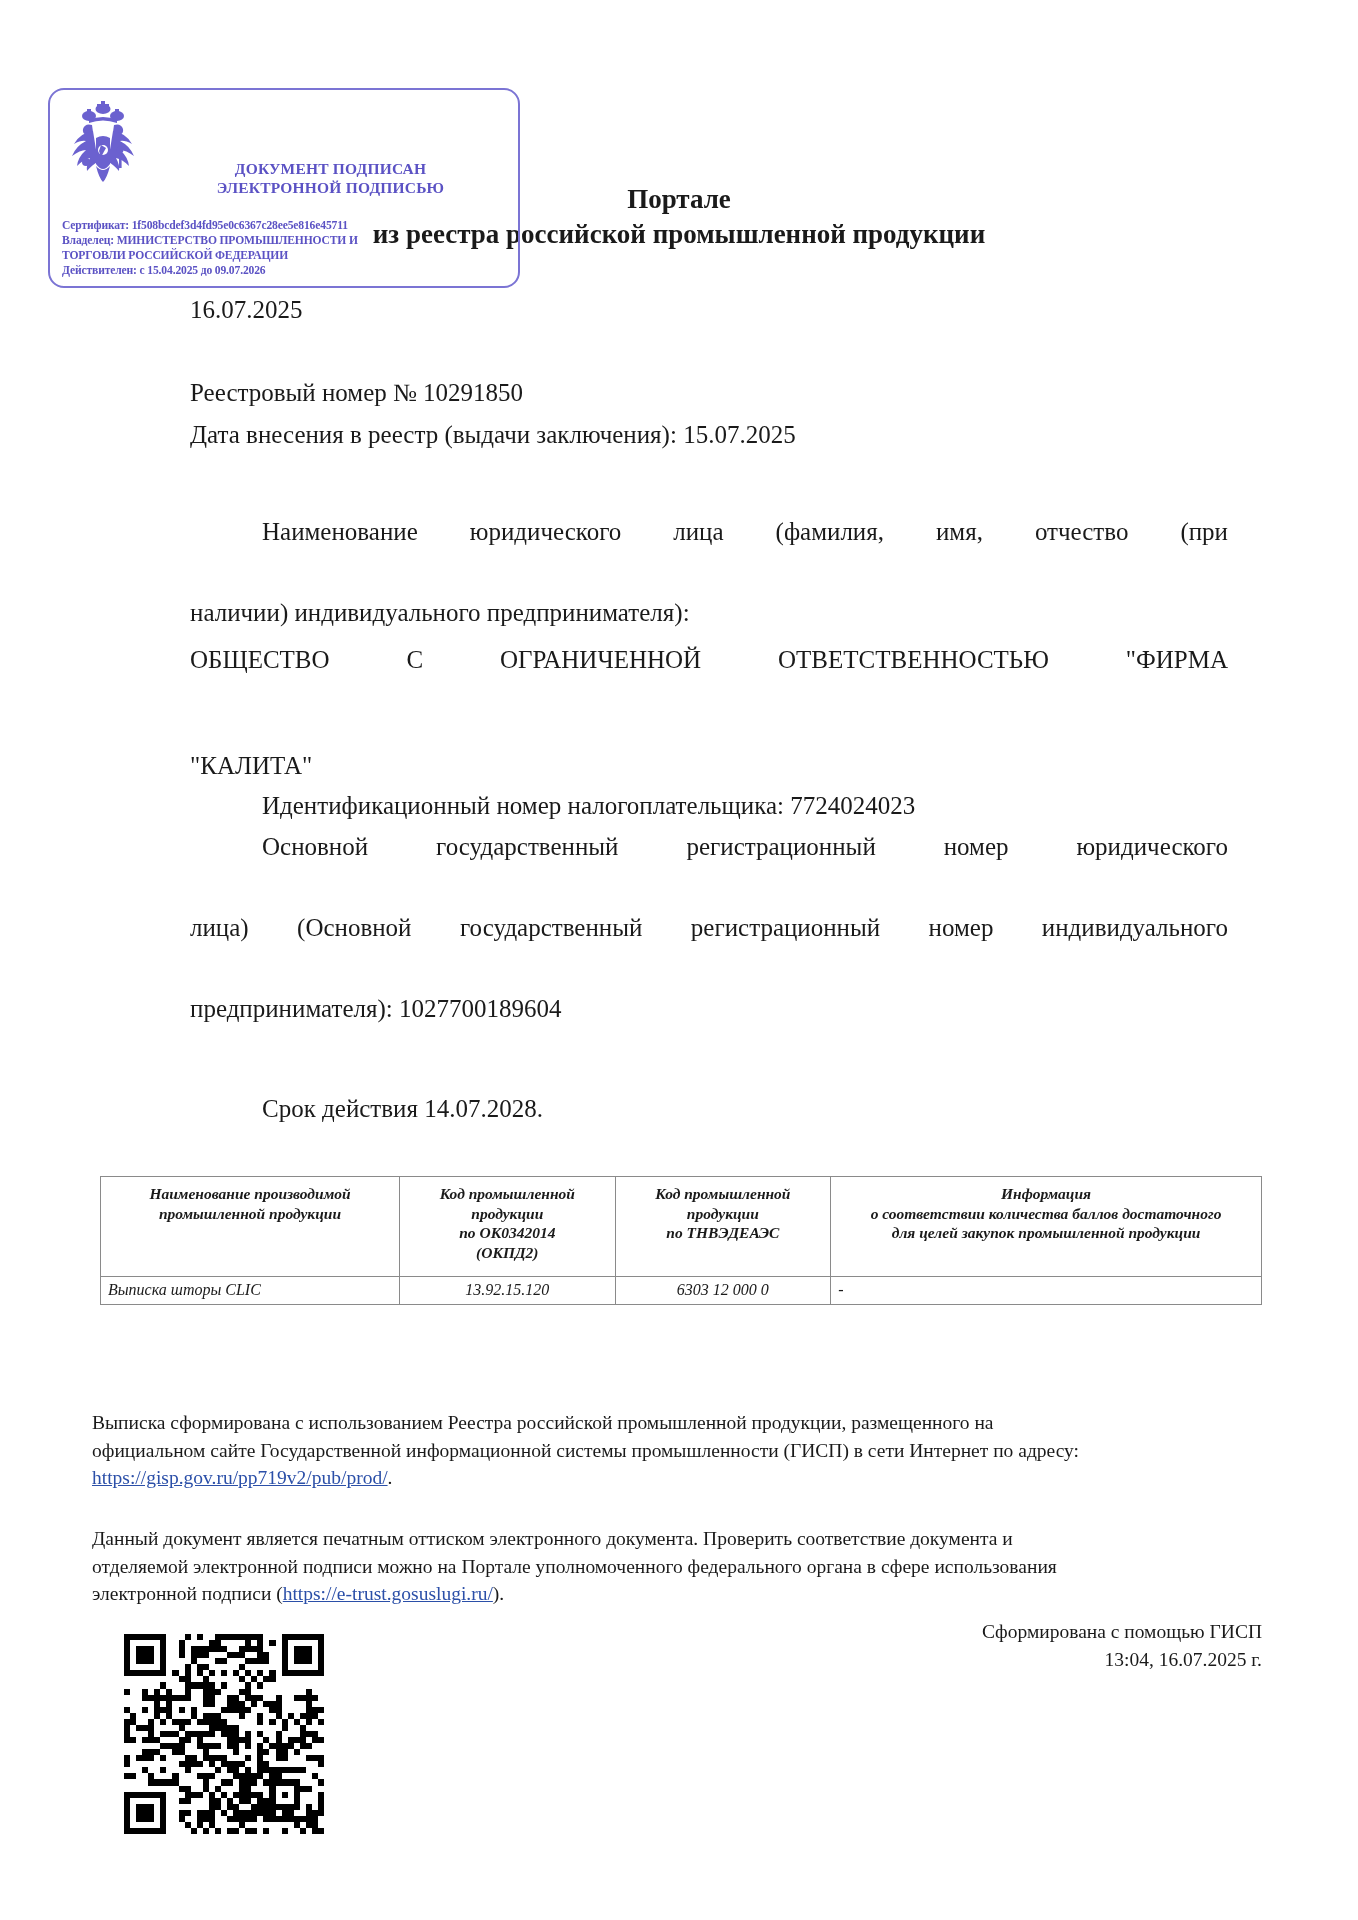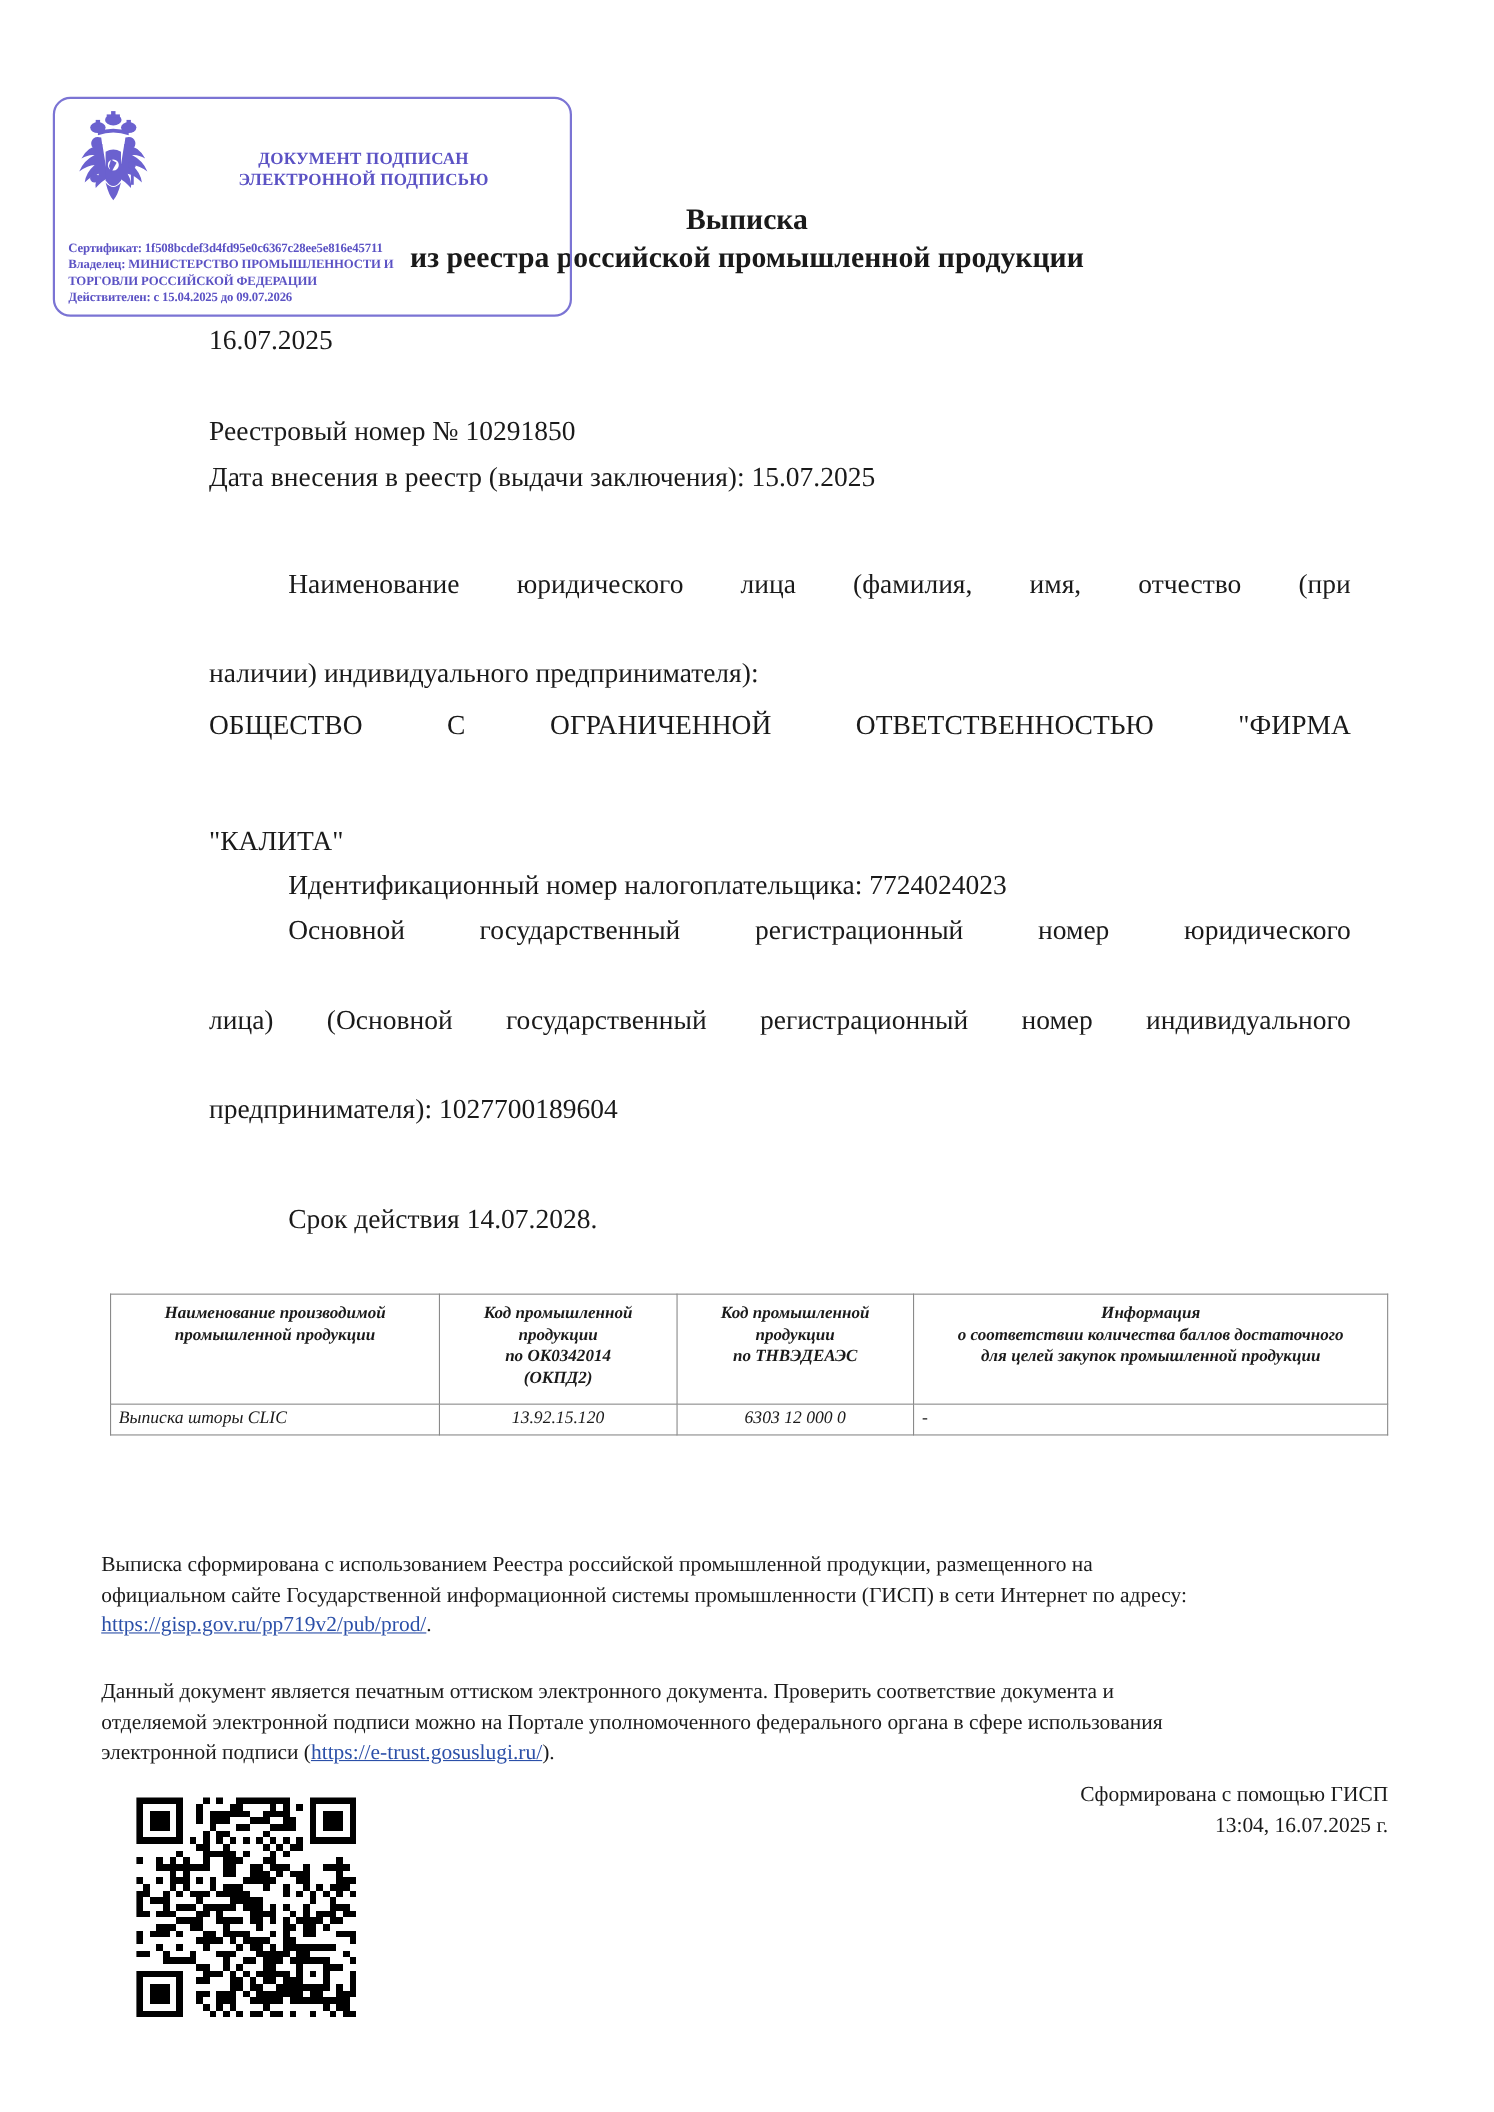--- a/index.html
+++ b/index.html
@@ -31,21 +31,21 @@
     width: 472px;
     height: 200px;
     border: 2px solid #7b74d4;
     border-radius: 16px;
     box-sizing: border-box;
     background: transparent;
     z-index: 5;
   }
   .esign-top {
     display: flex;
-    align-items: center;
+    align-items: flex-end;
     padding: 8px 10px 0 10px;
     gap: 29px;
   }
   .emblem {
     width: 74px;
     height: 98px;
     flex: 0 0 74px;
     margin-left: 6px;
     margin-top: 2px;
   }
@@ -243,21 +243,21 @@
     </div>
     <div class="esign-details">
       <div>Сертификат: 1f508bcdef3d4fd95e0c6367c28ee5e816e45711</div>
       <div>Владелец: МИНИСТЕРСТВО ПРОМЫШЛЕННОСТИ И</div>
       <div>ТОРГОВЛИ РОССИЙСКОЙ ФЕДЕРАЦИИ</div>
       <div>Действителен: с 15.04.2025 до 09.07.2026</div>
     </div>
   </div>
 
   <div class="doc-title">
-    <span class="line1">Выписка</span>
+    <span class="line1">Портале</span>
     <span class="line2">из реестра российской промышленной продукции</span>
   </div>
 
   <div class="body-area">
 
     <p class="date-line">16.07.2025</p>
 
     <p class="reg-line">Реестровый номер № 10291850</p>
     <p class="reg-line second">Дата внесения в реестр (выдачи заключения): 15.07.2025</p>
 

